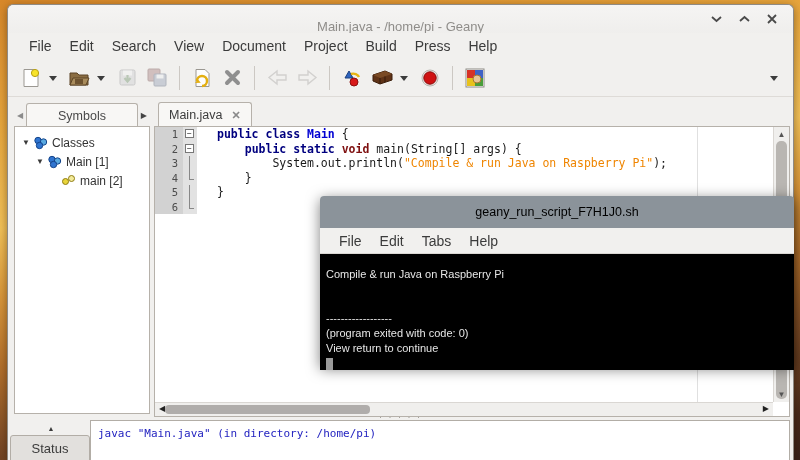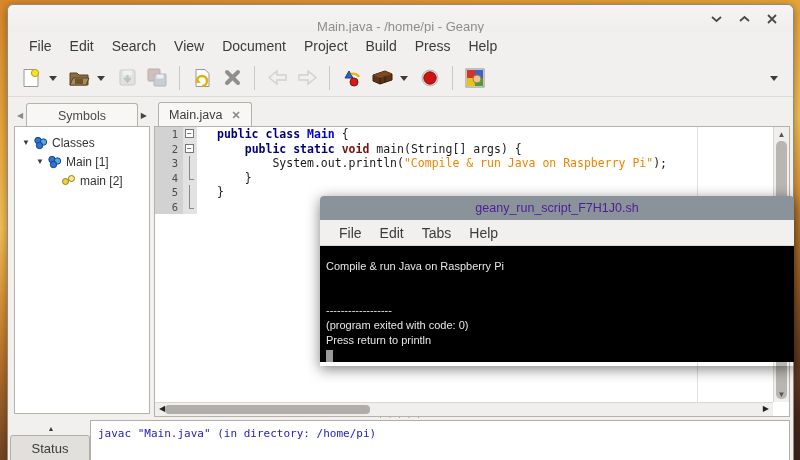--- a/index.html
+++ b/index.html
@@ -96,22 +96,22 @@
     background:#e2e0dd; border:1px solid #b2ada6; border-radius:3px 3px 0 0;
     display:flex; align-items:center; justify-content:center; font-size:13px; color:#3b3b3b; }
   .msg-body { position:absolute; left:82px; top:415px; right:3px; height:41px;
     background:#fff; border:1px solid #b2ada6; padding:4px 0 0 7px; overflow:hidden; }
   .msg-line { font-family:"DejaVu Sans Mono", monospace; font-size:11px; line-height:17.5px;
     color:#2323c0; white-space:pre; }
 
   
   .terminal-window { position:absolute; left:320px; top:196px; width:474px; height:170px;
     box-shadow:0 3px 14px rgba(0,0,0,.5); border-radius:4px 4px 0 0; }
-  .term-titlebar { height:24px; background:#8b939a; border-radius:4px 4px 0 0;
-    display:flex; align-items:center; justify-content:center; font-size:12.5px; color:#4c1d95; }
+  .term-titlebar { height:32px; background:#8b939a; border-radius:4px 4px 0 0;
+    display:flex; align-items:center; justify-content:center; font-size:12.5px; color:#000000; }
   .term-menubar { height:26px; background:#f1f0ee; display:flex; align-items:center; padding-left:10px;
     border-bottom:1px solid #dad7d3; }
   .term-body { height:116px; background:#000; padding:13px 0 0 6px; overflow:hidden; }
   .term-line { font-family:Liberation Sans, sans-serif; font-size:11px; line-height:14.8px;
     color:#e6e6e6; white-space:pre; }
   .term-cursor { display:inline-block; width:7px; height:12px; background:#9a9a9a; vertical-align:middle; }
 </style>
 </head>
 <body>
 
@@ -358,18 +358,18 @@
         <span class="menu-item">Edit</span>
         <span class="menu-item">Tabs</span>
         <span class="menu-item">Help</span>
       </div>
     <div class="term-body" id="term-lines">
         <div class="term-line">Compile &amp; run Java on Raspberry Pi</div>
         <div class="term-line">&nbsp;</div>
         <div class="term-line">&nbsp;</div>
         <div class="term-line">------------------</div>
         <div class="term-line">(program exited with code: 0)</div>
-        <div class="term-line">Press return to println</div>
+        <div class="term-line">View return to continue</div>
         <div class="term-line"><span class="term-cursor"></span></div>
       </div>
   </div>
 
 </div>
 
 </body></html>

